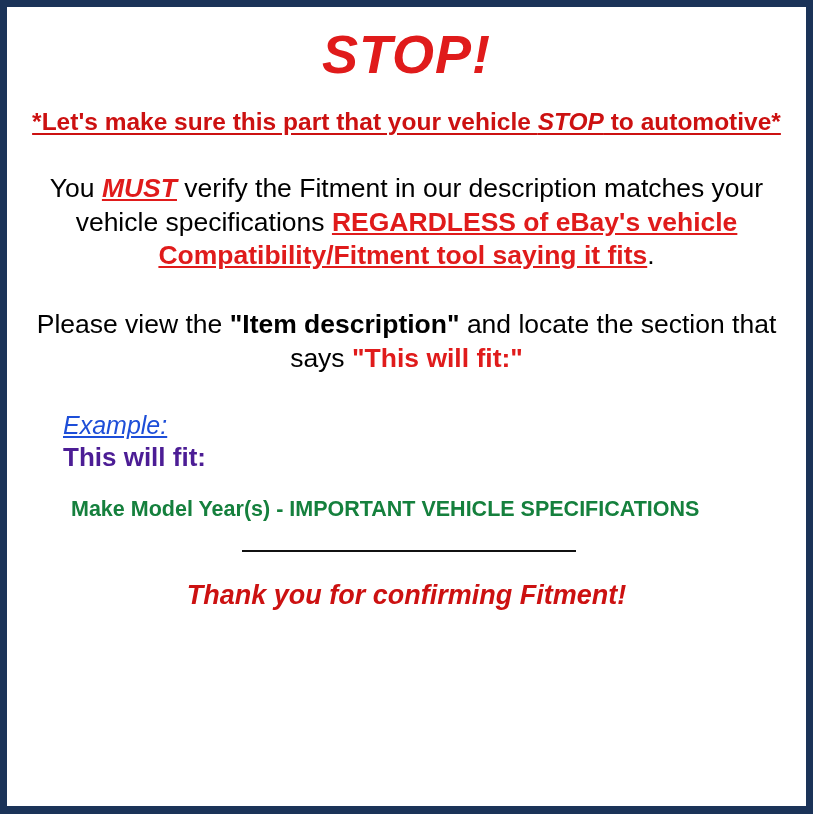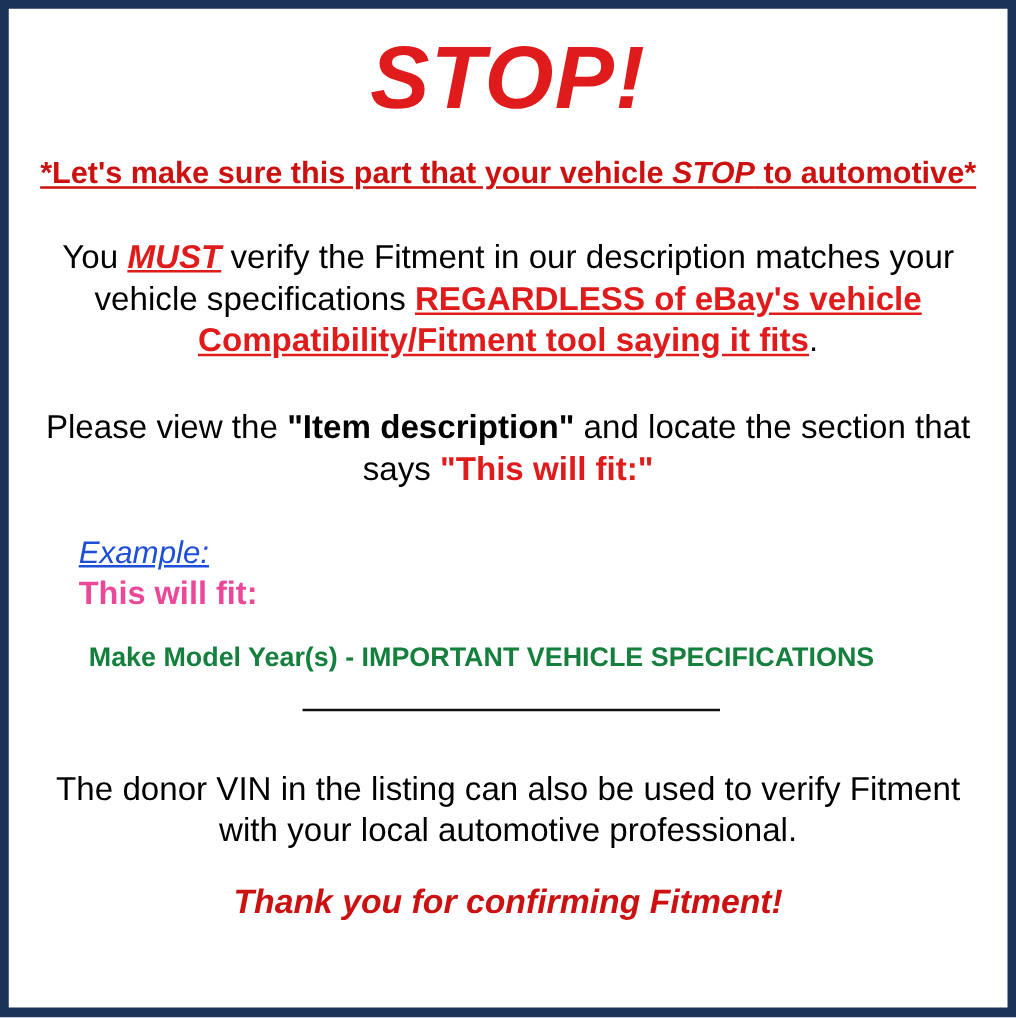--- a/index.html
+++ b/index.html
@@ -31,21 +31,21 @@
     padding: 6px 10px 0 10px;
     text-align: center;
     overflow: hidden;
   }
 
   
   .stop-heading {
     color: #e01b1b;
     font-weight: bold;
     font-style: italic;
-    font-size: 71px;
+    font-size: 54px;
     line-height: 1.0;
     letter-spacing: 1px;
     margin: 14px 0 0 0;
     text-align: center;
   }
 
   
   .subtitle {
     color: #cc1111;
     font-weight: bold;
@@ -101,21 +101,21 @@
   .example-label {
     color: #1d4ed8;
     font-style: italic;
     font-size: 25px;
     text-decoration: underline;
     text-underline-offset: 2px;
     display: inline-block;
     margin: 0;
   }
   .example-fitline {
-    color: #ec4899;
+    color: #4c1d95;
     font-weight: bold;
     font-size: 26px;
     margin: 2px 0 0 0;
   }
   .example-spec {
     color: #15803d;
     font-weight: bold;
     font-size: 21.5px;
     margin: 24px 0 0 0;
     padding-left: 8px;
@@ -173,18 +173,17 @@
       </div>
       <div class="example-fitline">This will fit:</div>
       <div class="example-spec">Make Model Year(s) - IMPORTANT VEHICLE SPECIFICATIONS</div>
     </div>
 
     <div class="divider-wrap">
       <div class="divider-line"></div>
     </div>
 
 
-    <p class="para para-vin">The donor VIN in the listing can also be used to verify Fitment with your local automotive professional.</p>
 
     <div class="thanks">Thank you for confirming Fitment!</div>
 
   </div>
 </div>
 
 </body></html>

